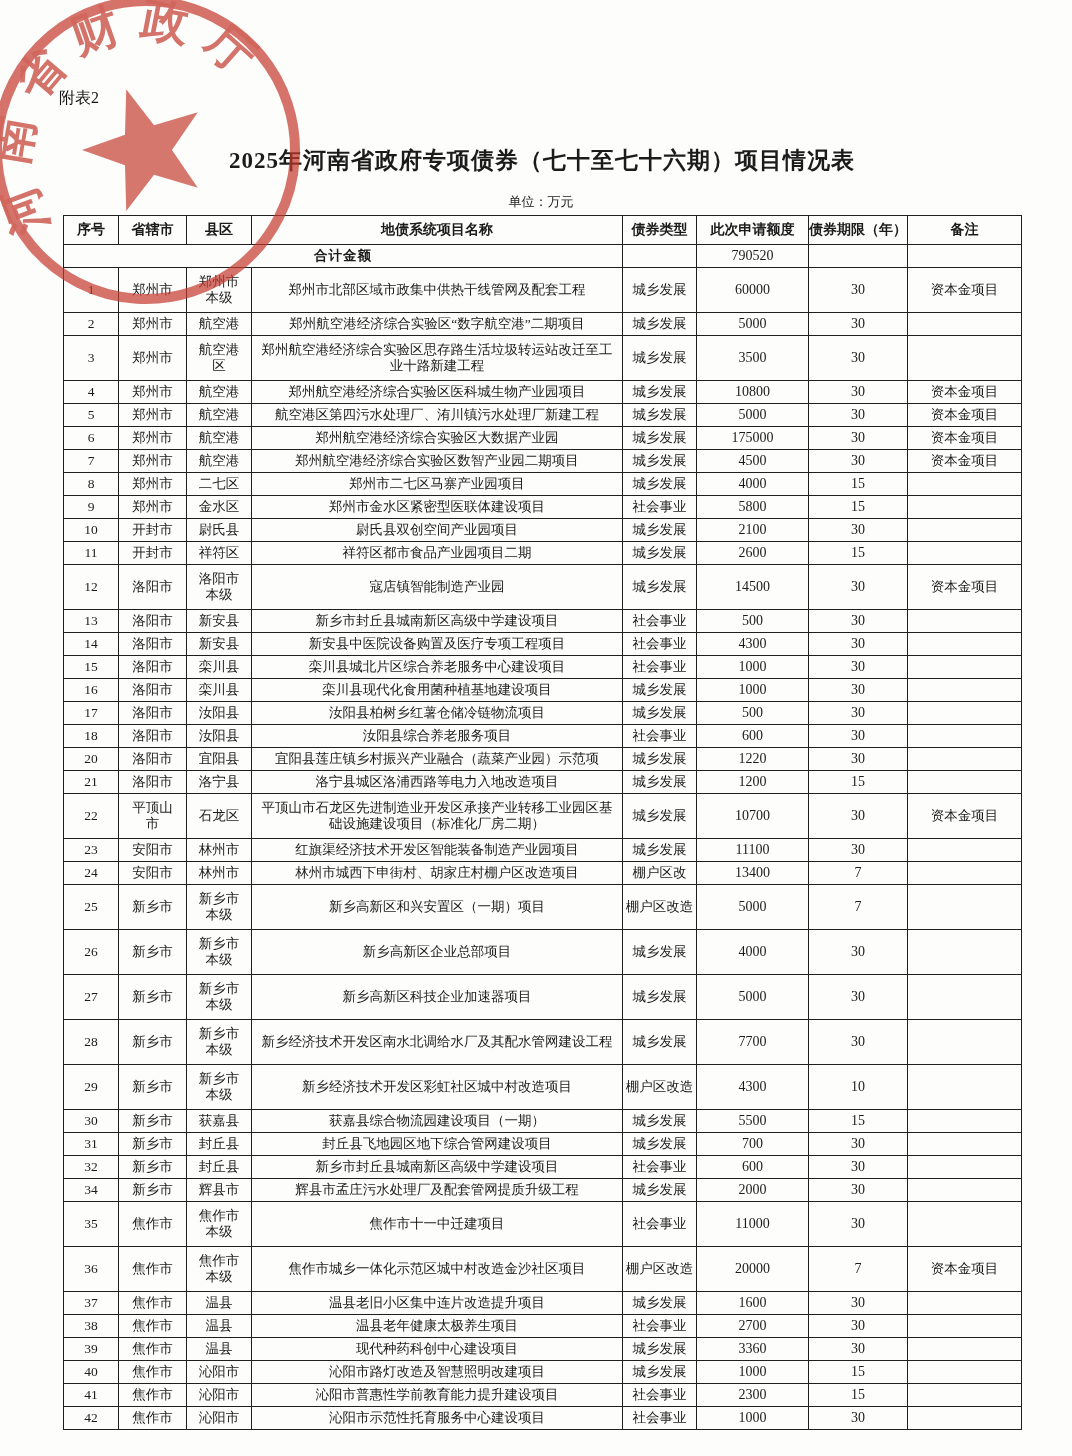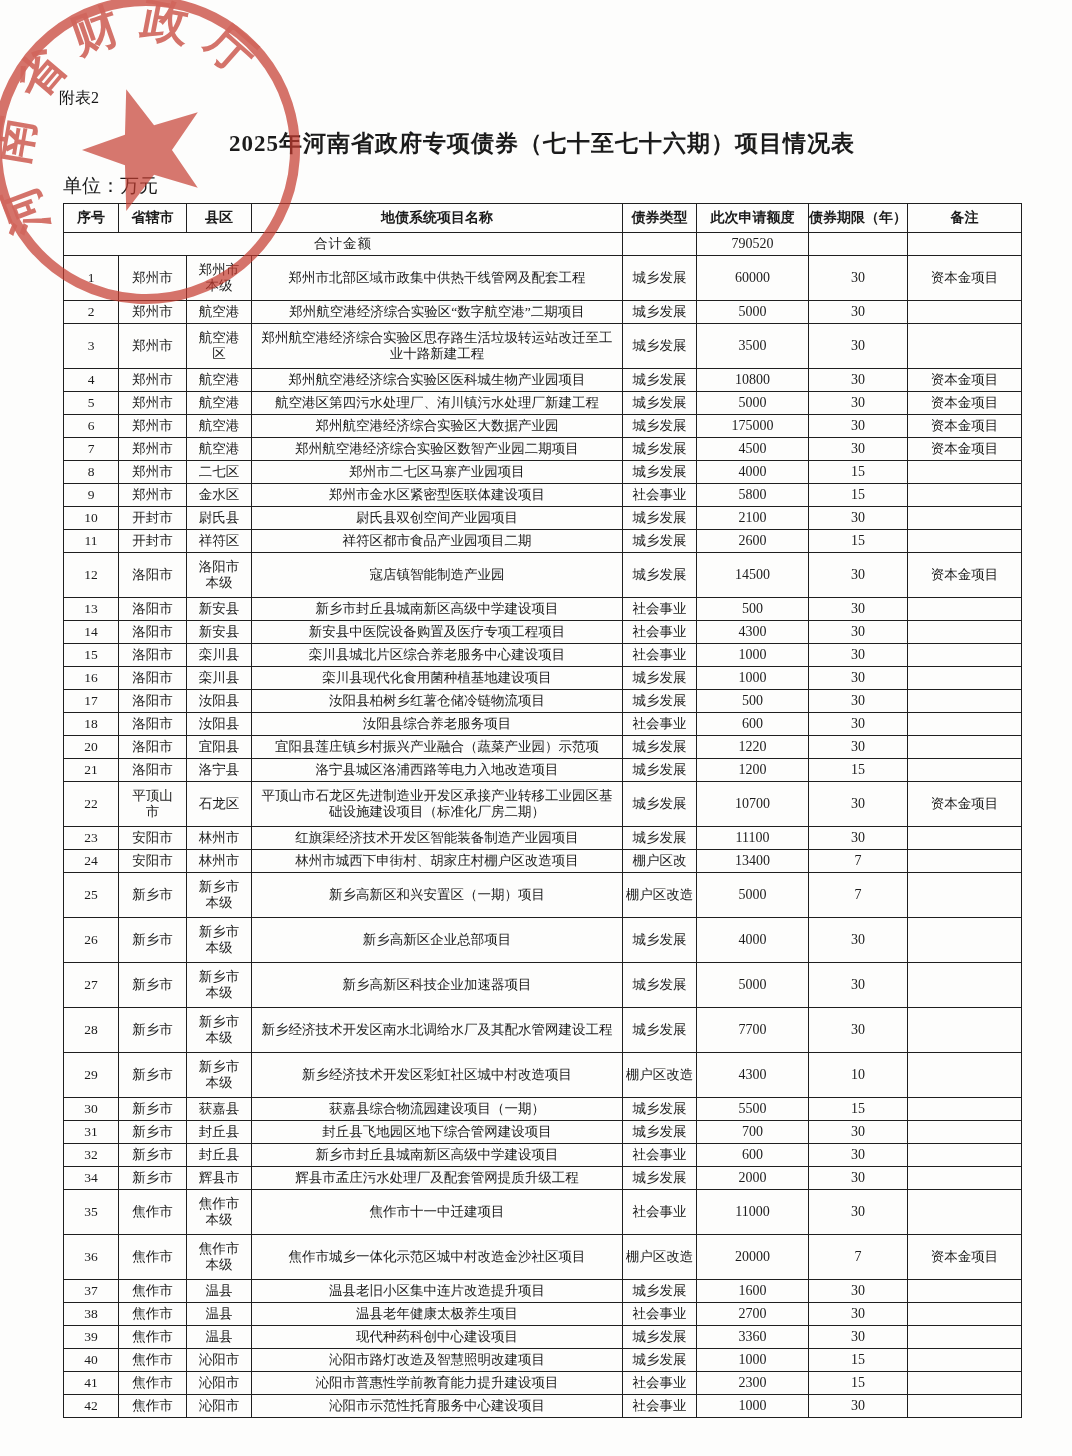--- a/index.html
+++ b/index.html
@@ -7,43 +7,43 @@
     width:1072px;height:1456px;position:relative;
     background:#fdfdfc;color:#1b1b1b;
     font-family:"Liberation Serif","DejaVu Serif",serif;
     overflow:hidden;
   }
   .content{position:absolute;left:63px;top:128px;width:958px;}
   .attach{
     position:absolute;left:59px;top:88px;font-size:16px;color:#151515;
   }
   .title{
-    margin:0;text-align:center;font-size:23px;font-weight:bold;letter-spacing:1px;
+    margin:17px;text-align:center;font-size:23px;font-weight:bold;letter-spacing:1px;
   }
   .unit{
-    text-align:left;font-size:19px;margin:14px 2px 4px 0;
+    text-align:center;font-size:13px;margin:14px 2px 4px 0;
   }
   table{
     border-collapse:collapse;width:958px;table-layout:fixed;
   }
   th,td{
     border:1.4px solid #1f1f1f;
     text-align:center;vertical-align:middle;
     font-size:13.5px;line-height:16px;
     padding:1px 2px;overflow:hidden;
     word-break:break-all;
   }
   th{font-weight:bold;height:26px;font-size:14px;padding:1px 0;}
   td{height:20px;}
   tr.tall td{height:42px;}
   td.c-city{padding:1px 9px;font-family:Liberation Serif, serif;}
   td.c-county{padding:1px 9px;}
   td.c-name{padding:1px 4px;}
   td.c-amount,td.c-term{font-size:14px;}
-  td.total-label{font-weight:normal;letter-spacing:1px;text-align:center;}
+  td.total-label{font-weight:bold;letter-spacing:1px;text-align:center;}
   
   .stamp{
     position:absolute;left:-26px;top:-22px;width:360px;height:360px;
     pointer-events:none;z-index:5;opacity:.78;
     filter:blur(.3px);
   }
 </style>
 </head>
 <body>
 

